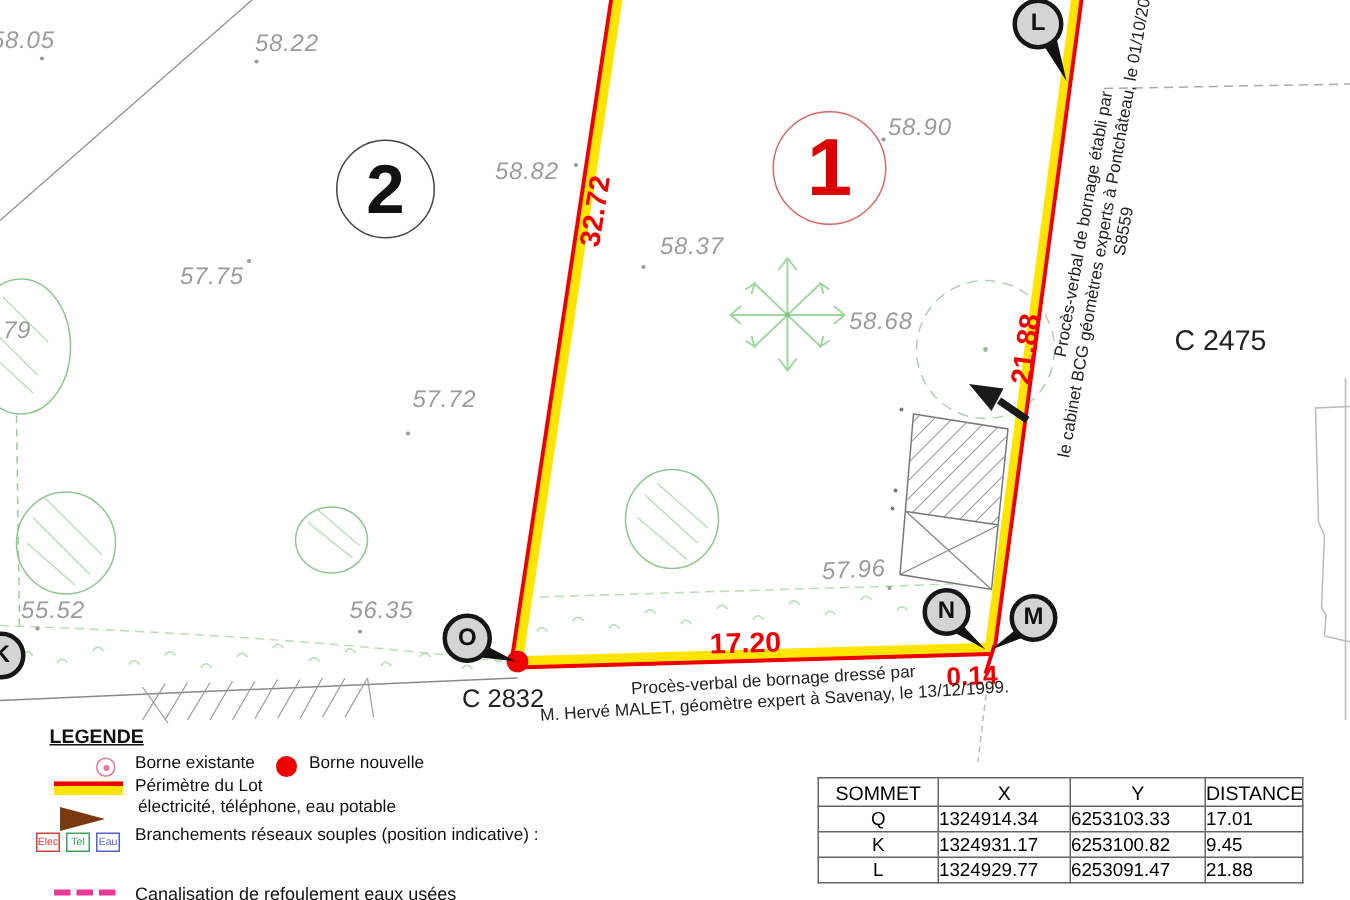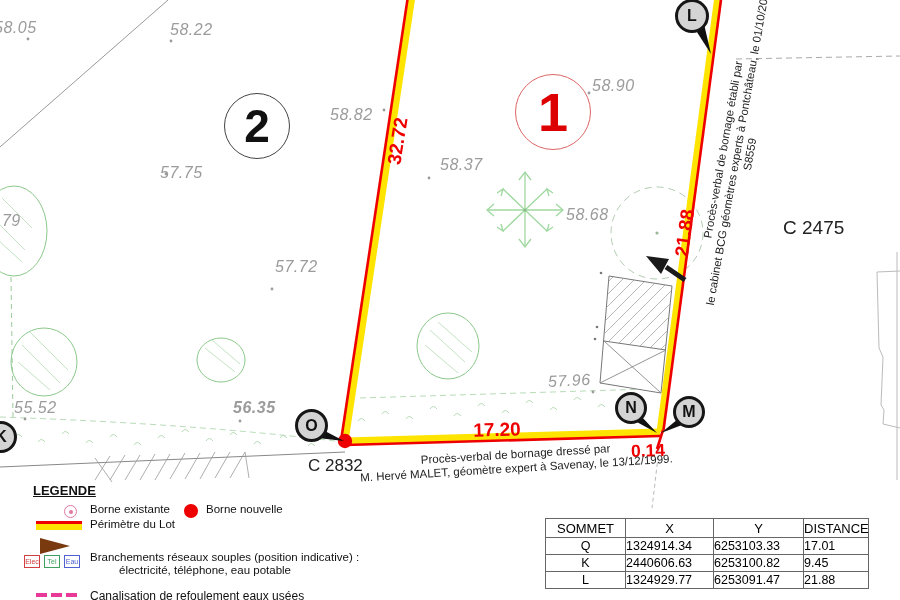--- a/index.html
+++ b/index.html
@@ -223,28 +223,28 @@
     <span>M</span>
     </div>
   <div class="pt" style="left:-15px;top:421px;width:32px;height:32px;">
     <span>K</span>
     </div>
 
   <div class="elev" style="left:-6px;top:19px;">58.05</div>
   <div class="elev" style="left:170px;top:21px;">58.22</div>
   <div class="elev" style="left:330px;top:106px;">58.82</div>
   <div class="elev" style="left:592px;top:77px;">58.90</div>
-  <div class="elev" style="left:120px;top:164px;margin-left:40px;">57.75</div>
+  <div class="elev" style="left:120px;top:176px;">57.75</div>
   <div class="elev" style="left:440px;top:156px;">58.37</div>
   <div class="elev" style="left:566px;top:206px;">58.68</div>
   <div class="elev" style="left:-3px;top:212px;">.79</div>
   <div class="elev" style="left:275px;top:258px;">57.72</div>
   <div class="elev" style="left:548px;top:372px;transform:rotate(-3deg);">57.96</div>
   <div class="elev" style="left:14px;top:399px;">55.52</div>
-  <div class="elev" style="left:233px;top:399px;font-weight:bold;">56.35</div>
+  <div class="elev" style="left:233px;top:399px;">56.35</div>
 
   <div class="meas" style="left:398px;top:141px;transform:translate(-50%,-50%) rotate(-81deg);">32.72</div>
   <div class="meas" style="left:685px;top:233px;transform:translate(-50%,-50%) rotate(-82deg);">21.88</div>
   <div class="meas" style="left:497px;top:430px;transform:translate(-50%,-50%) rotate(-1.6deg);">17.20</div>
   <div class="meas" style="left:648px;top:451px;font-size:17.5px;transform:translate(-50%,-50%) rotate(-2deg);">0.14</div>
 
   <div class="parcel" style="left:308px;top:456px;font-size:17px;">C 2832</div>
   <div class="parcel" style="left:783px;top:217px;font-size:19px;">C 2475</div>
 
   <div class="annot" style="left:737px;top:152px;font-size:11.3px;line-height:13.5px;transform:translate(-50%,-50%) rotate(-80deg);">
@@ -270,21 +270,21 @@
 
   <div class="abs" style="left:36px;top:521px;width:46px;height:6px;background:#ffe400;border-top:3px solid #ee0000;"></div>
   <div class="legend-label" style="left:90px;top:518px;">Périmètre du Lot</div>
 
   <div class="abs" style="left:40px;top:538px;width:0;height:0;border-left:30px solid #7a3a10;border-top:8px solid transparent;border-bottom:8px solid transparent;"></div>
 
   <div class="netbox" style="left:24px;top:555px;color:#d04040;"><span>Elec</span></div>
   <div class="netbox" style="left:44px;top:555px;color:#40a060;"><span>Tel</span></div>
   <div class="netbox" style="left:64px;top:555px;color:#5060d0;"><span>Eau</span></div>
   <div class="legend-label" style="left:90px;top:551px;">Branchements réseaux souples (position indicative) :</div>
-  <div class="legend-label" style="left:92px;top:564px;margin-left:27px;">électricité, téléphone, eau potable</div>
+  <div class="legend-label" style="left:92px;top:532px;">électricité, téléphone, eau potable</div>
 
   <div class="dash" style="left:36px;top:593px;"></div>
   <div class="dash" style="left:51px;top:593px;"></div>
   <div class="dash" style="left:66px;top:593px;"></div>
   <div class="legend-label" style="left:90px;top:589px;font-size:12px;">Canalisation de refoulement eaux usées</div>
 
   <div id="coordwrap">
     <table id="coordtable">
       <colgroup>
           <col style="width:80px">
@@ -300,21 +300,21 @@
         <th>DISTANCE</th>
       </tr>
       <tr>
         <td class="som">Q</td>
         <td class="num">1324914.34</td>
         <td class="num">6253103.33</td>
         <td class="num">17.01</td>
       </tr>
       <tr>
         <td class="som">K</td>
-        <td class="num">2440606.63</td>
+        <td class="num">1324931.17</td>
         <td class="num">6253100.82</td>
         <td class="num">9.45</td>
       </tr>
       <tr>
         <td class="som">L</td>
         <td class="num">1324929.77</td>
         <td class="num">6253091.47</td>
         <td class="num">21.88</td>
       </tr>
     </tbody>

